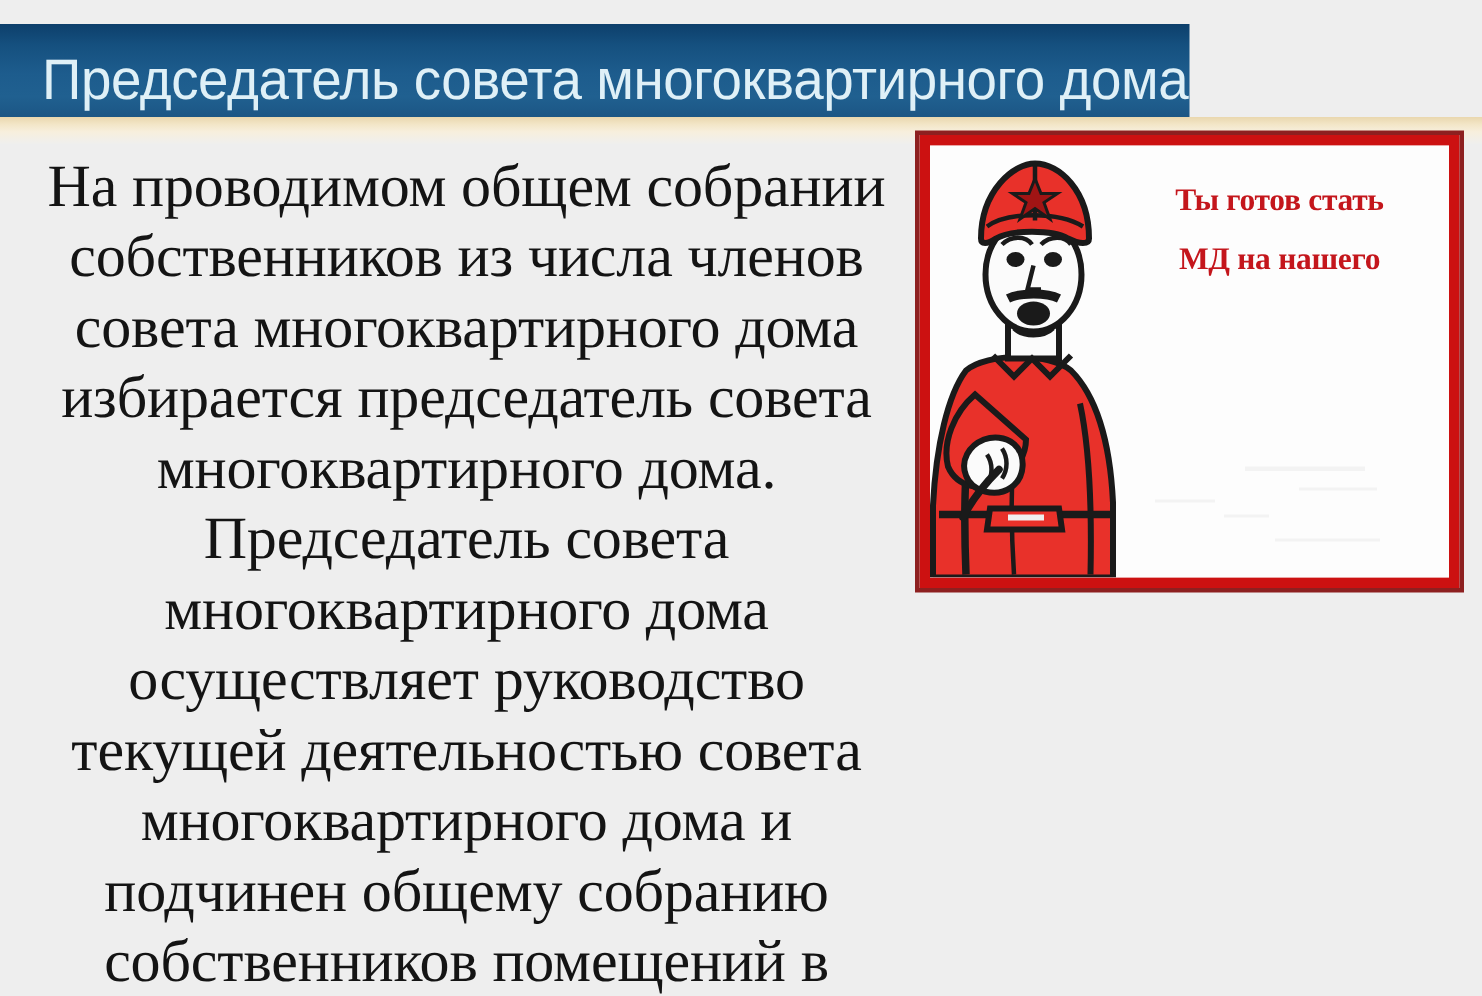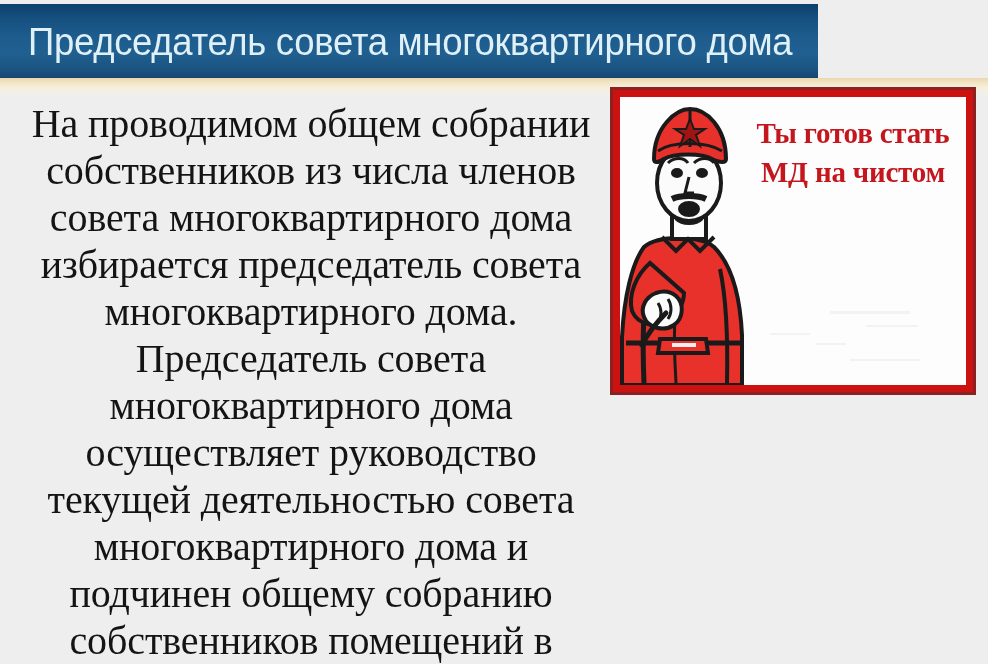--- a/index.html
+++ b/index.html
@@ -17,32 +17,31 @@
     position: relative;
     width: 988px;
     height: 664px;
     background: #eeeeee;
   }
 
   
   .title-bar {
     position: absolute;
     left: 0;
-    top: 4px;
+    top: 16px;
     width: 793px;
     height: 78px;
     background: linear-gradient(to bottom,
         #0d3f6b 0%,
         #15507f 18%,
         #1d5c8d 42%,
         #206090 62%,
         #1a5280 86%,
         #123f66 100%);
     overflow: hidden;
-    padding-left: 25px;
   }
   .title-bar::after {
     content: "";
     position: absolute;
     left: 0; right: 0;
     bottom: 0;
     height: 4px;
     background: #3b3b22;
   }
   .title-text {
@@ -131,21 +130,21 @@
 
   
   .poster-text {
     position: absolute;
     left: 118px;
     top: 17px;
     width: 230px;
     text-align: center;
     font-family: "Liberation Serif", serif;
     font-weight: bold;
-    font-size: 29px;
+    font-size: 21px;
     line-height: 38.5px;
     color: #c4161c;
     letter-spacing: -0.2px;
   }
   .poster-text div {
     white-space: nowrap;
   }
   
   .paper-smudge {
     position: absolute;
@@ -222,21 +221,21 @@
                    C112 66 106 66 98 62 C88 56 60 56 50 62 C44 66 40 66 40 62 Z" fill="#e8312a" stroke="#1a1a1a" stroke-width="4"></path>
           <path d="M44 54 C58 44 92 44 108 54" fill="none" stroke="#1a1a1a" stroke-width="3"></path>
           <path d="M76 12 L76 50" stroke="#1a1a1a" stroke-width="3"></path>
 
           <path d="M76 22 L80 32 L91 32 L82 38 L86 49 L76 42 L66 49 L70 38 L61 32 L72 32 Z" fill="#a11414" stroke="#1a1a1a" stroke-width="2"></path>
         </svg>
       </div>
 
       <div class="poster-text">
         <div>Ты готов стать</div>
-        <div>МД на чистом</div>
+        <div>МД на нашего</div>
       </div>
 
       <div class="paper-smudge s1"></div>
       <div class="paper-smudge s2"></div>
       <div class="paper-smudge s3"></div>
       <div class="paper-smudge s4"></div>
       <div class="paper-smudge s5"></div>
     </div>
   </div>
 

